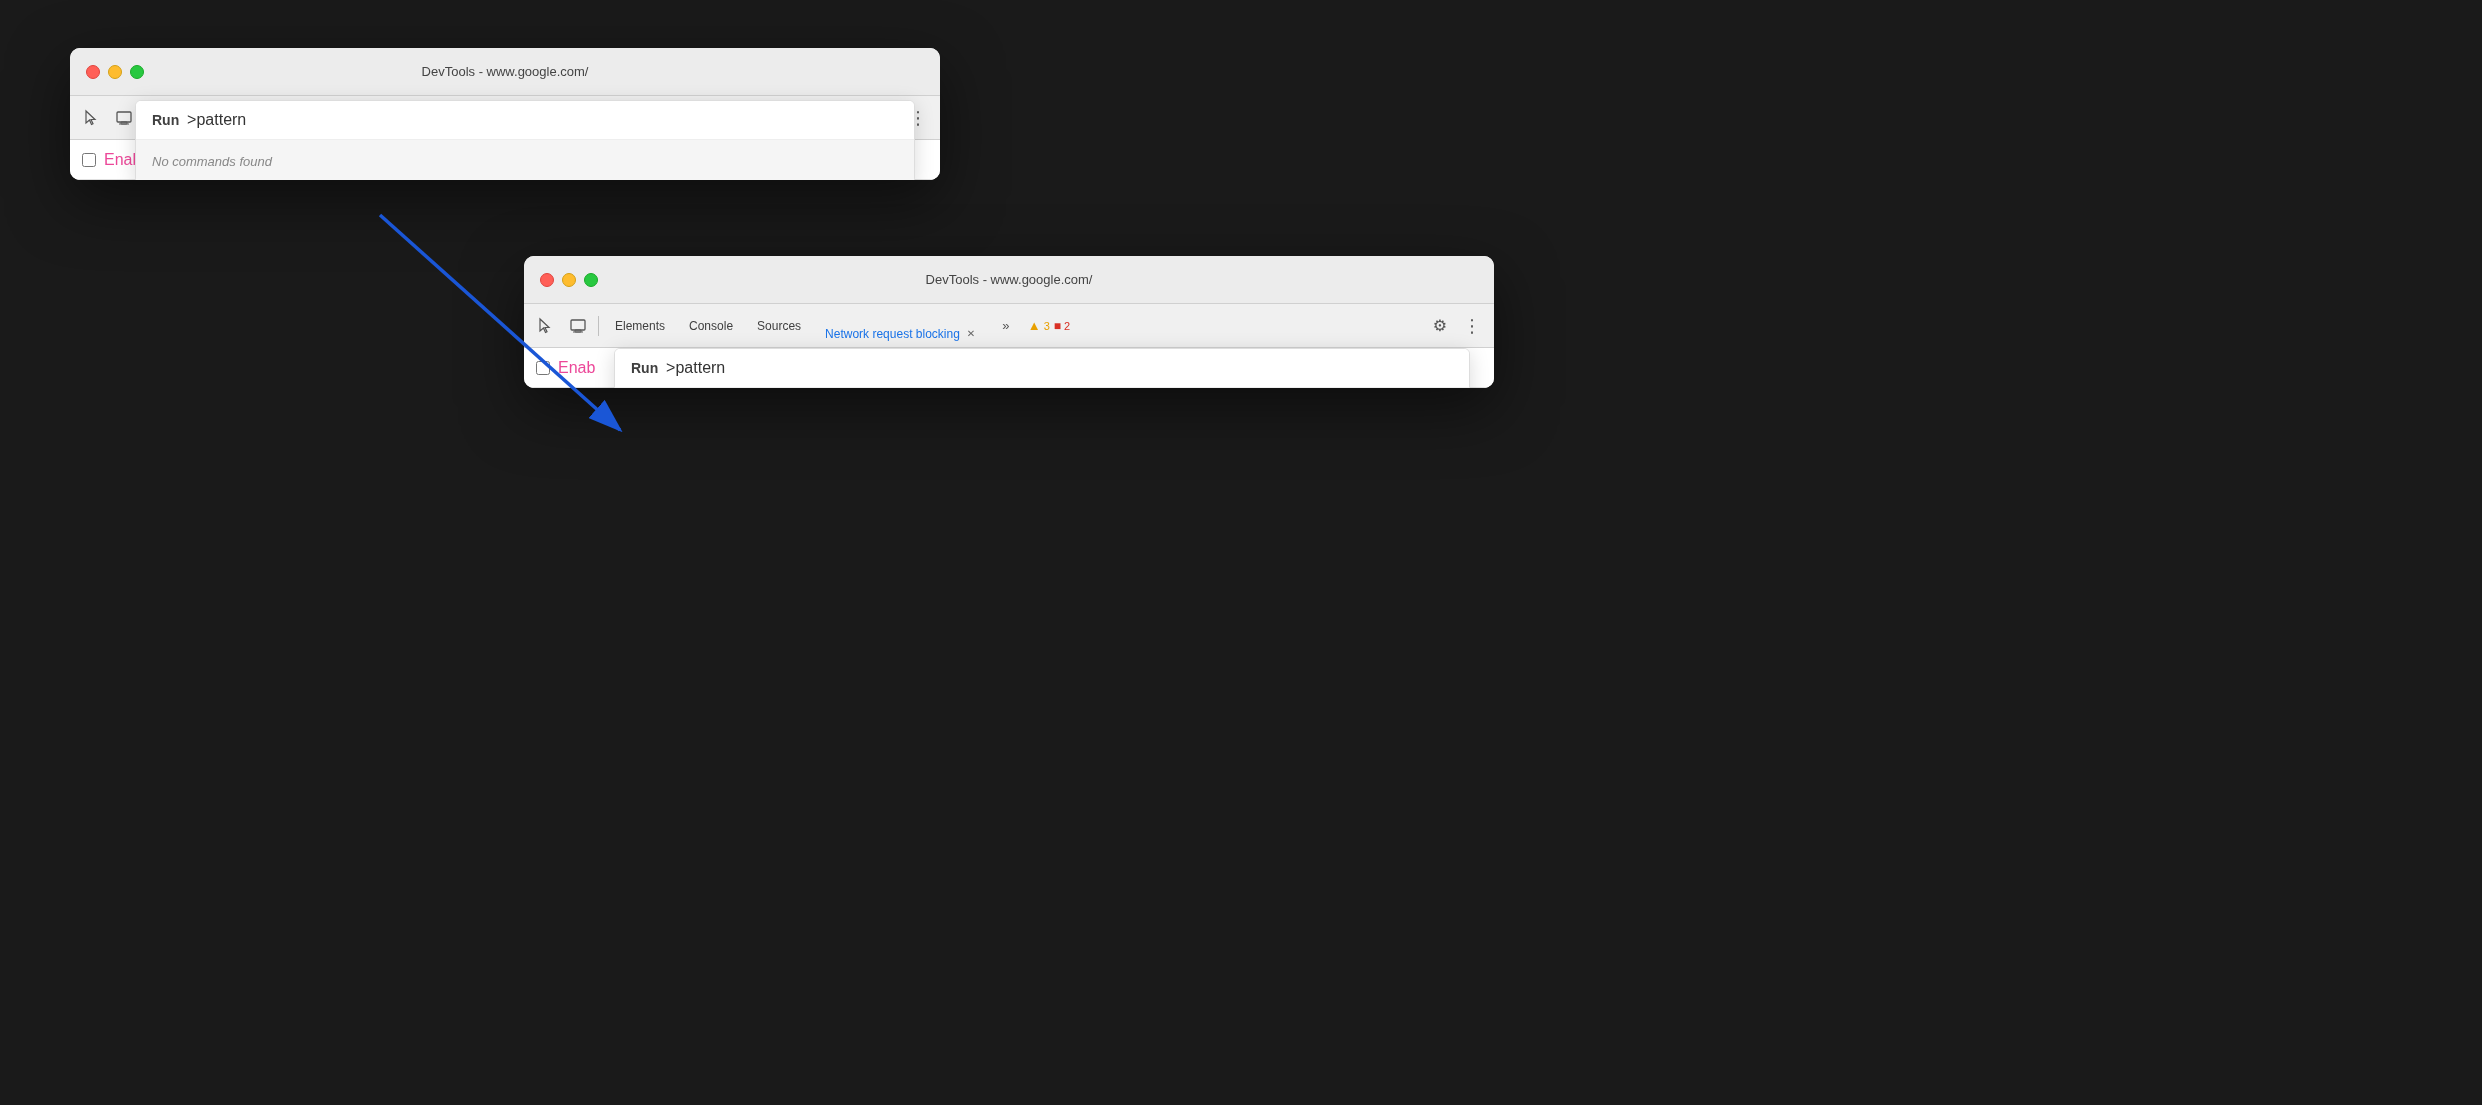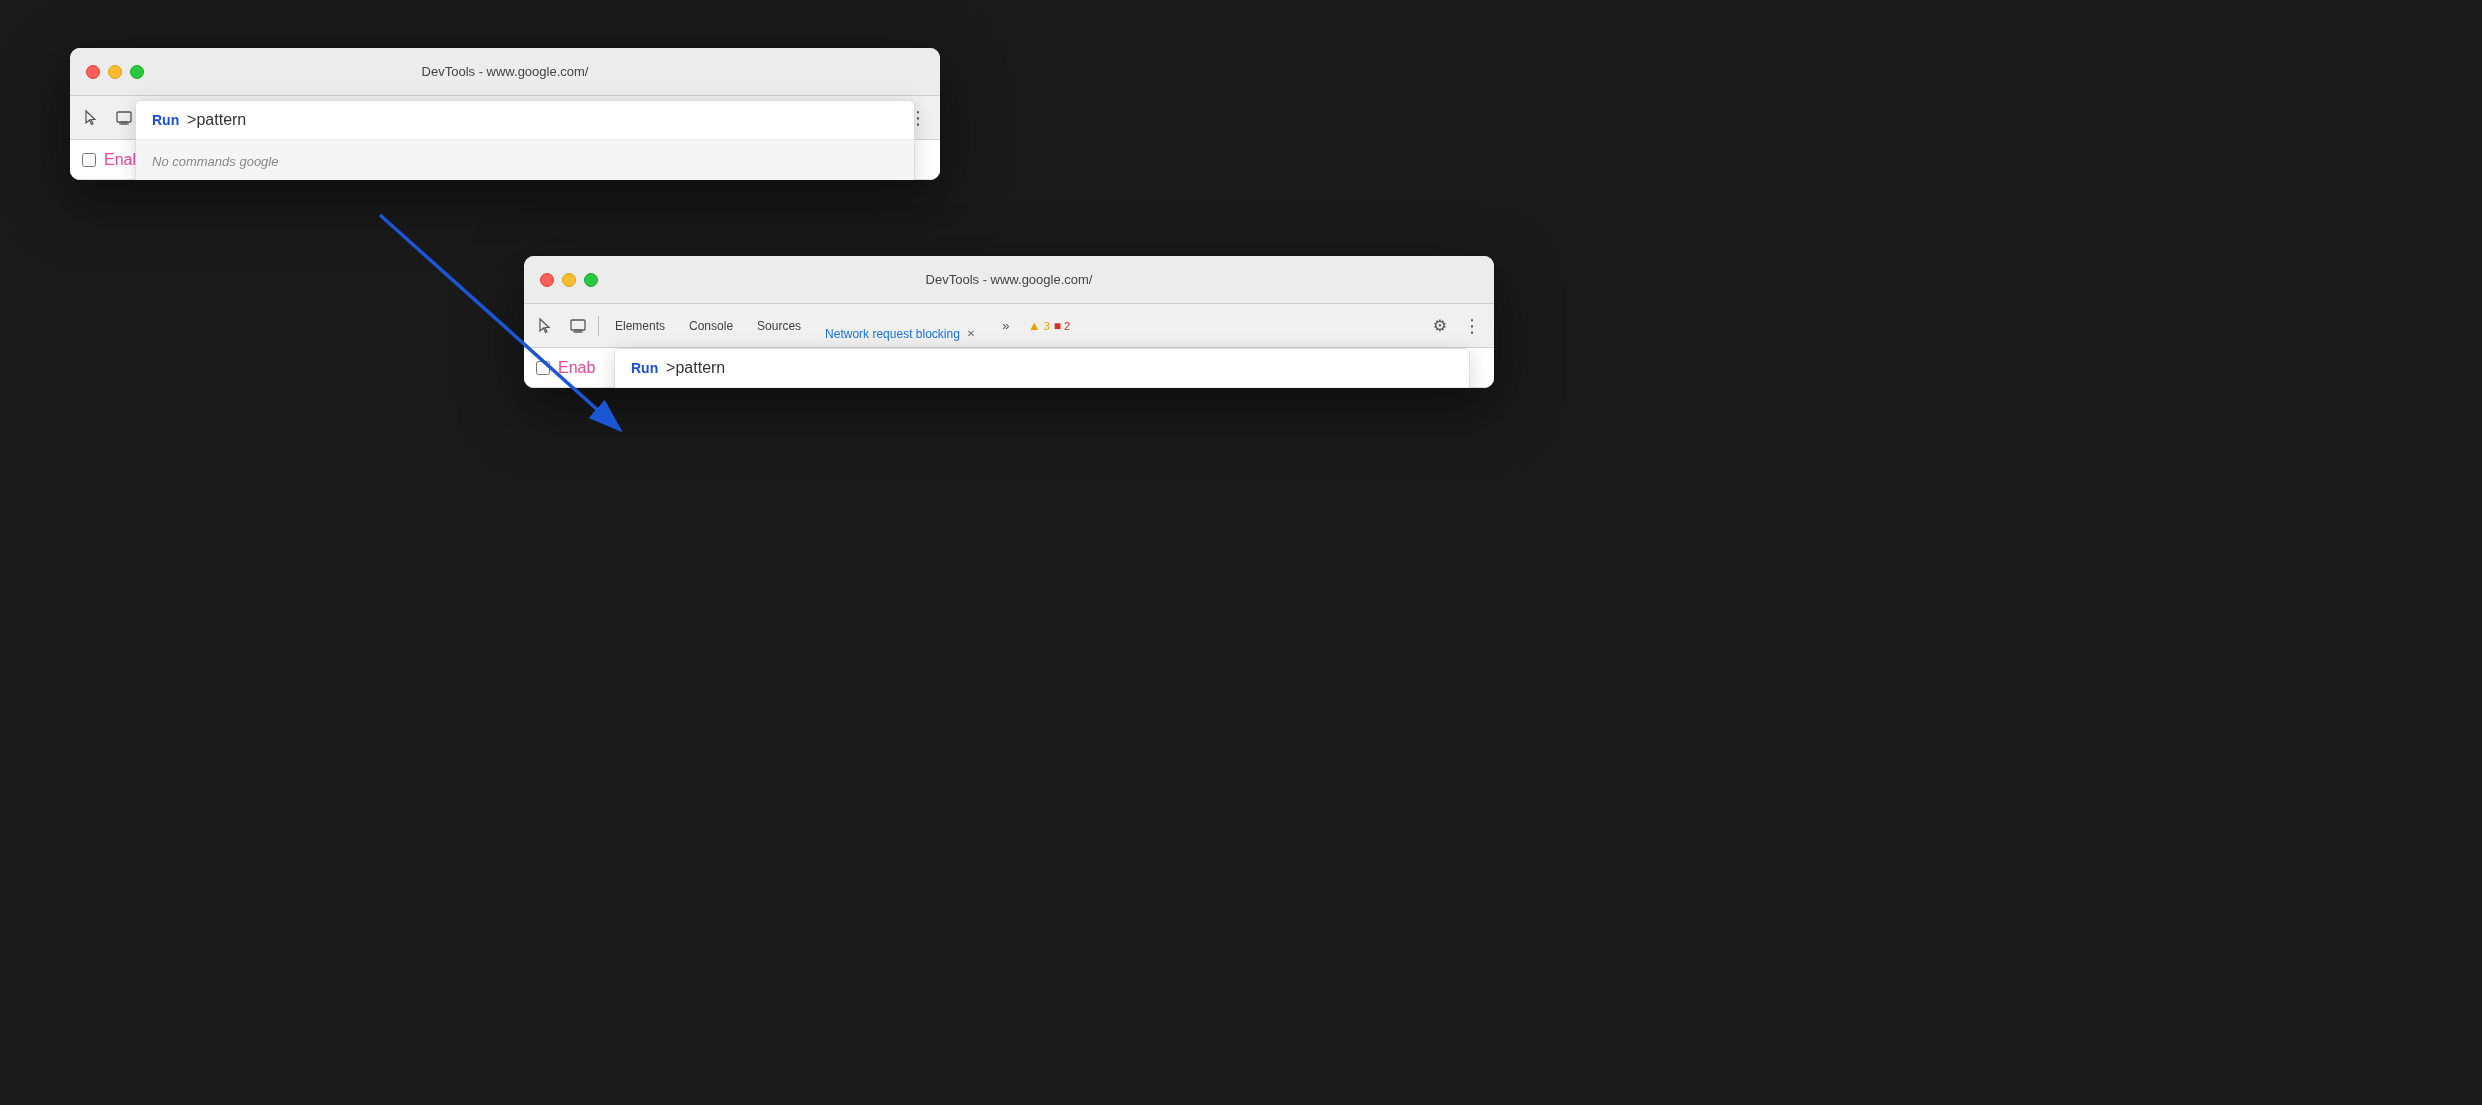--- a/index.html
+++ b/index.html
@@ -187,21 +187,21 @@
 
     .cmd-header {
       padding: 10px 16px;
       border-bottom: 1px solid #eee;
       font-size: 14px;
       color: #333;
       background: #fff;
     }
 
     .cmd-run {
-      color: #1d4ed8;
+      color: #404040;
       font-weight: 600;
       margin-right: 4px;
       margin-top: 20px;
     }
 
     .cmd-query {
       color: #333;
       font-size: 16px;
     }
 
@@ -310,21 +310,21 @@
   <div class="content-area">
     <input type="checkbox" style="">
     <span class="enable-label">Enab</span>
   </div>
 
   <div class="cmd-palette" style="top: 52px; left: 0; right: 0; margin: 0 auto; width: 780px; left: 40px;">
     <div class="cmd-header">
       <span class="cmd-run">Run</span>
       <span class="cmd-query">&gt;pattern</span>
     </div>
-    <div class="cmd-no-results">No commands google</div>
+    <div class="cmd-no-results">No commands found</div>
   </div>
 
 </div>
 
 <div id="window2" class="window">
 
   <div class="titlebar">
     <div class="traffic-lights">
       <div class="traffic-light tl-red"></div>
       <div class="traffic-light tl-yellow"></div>

